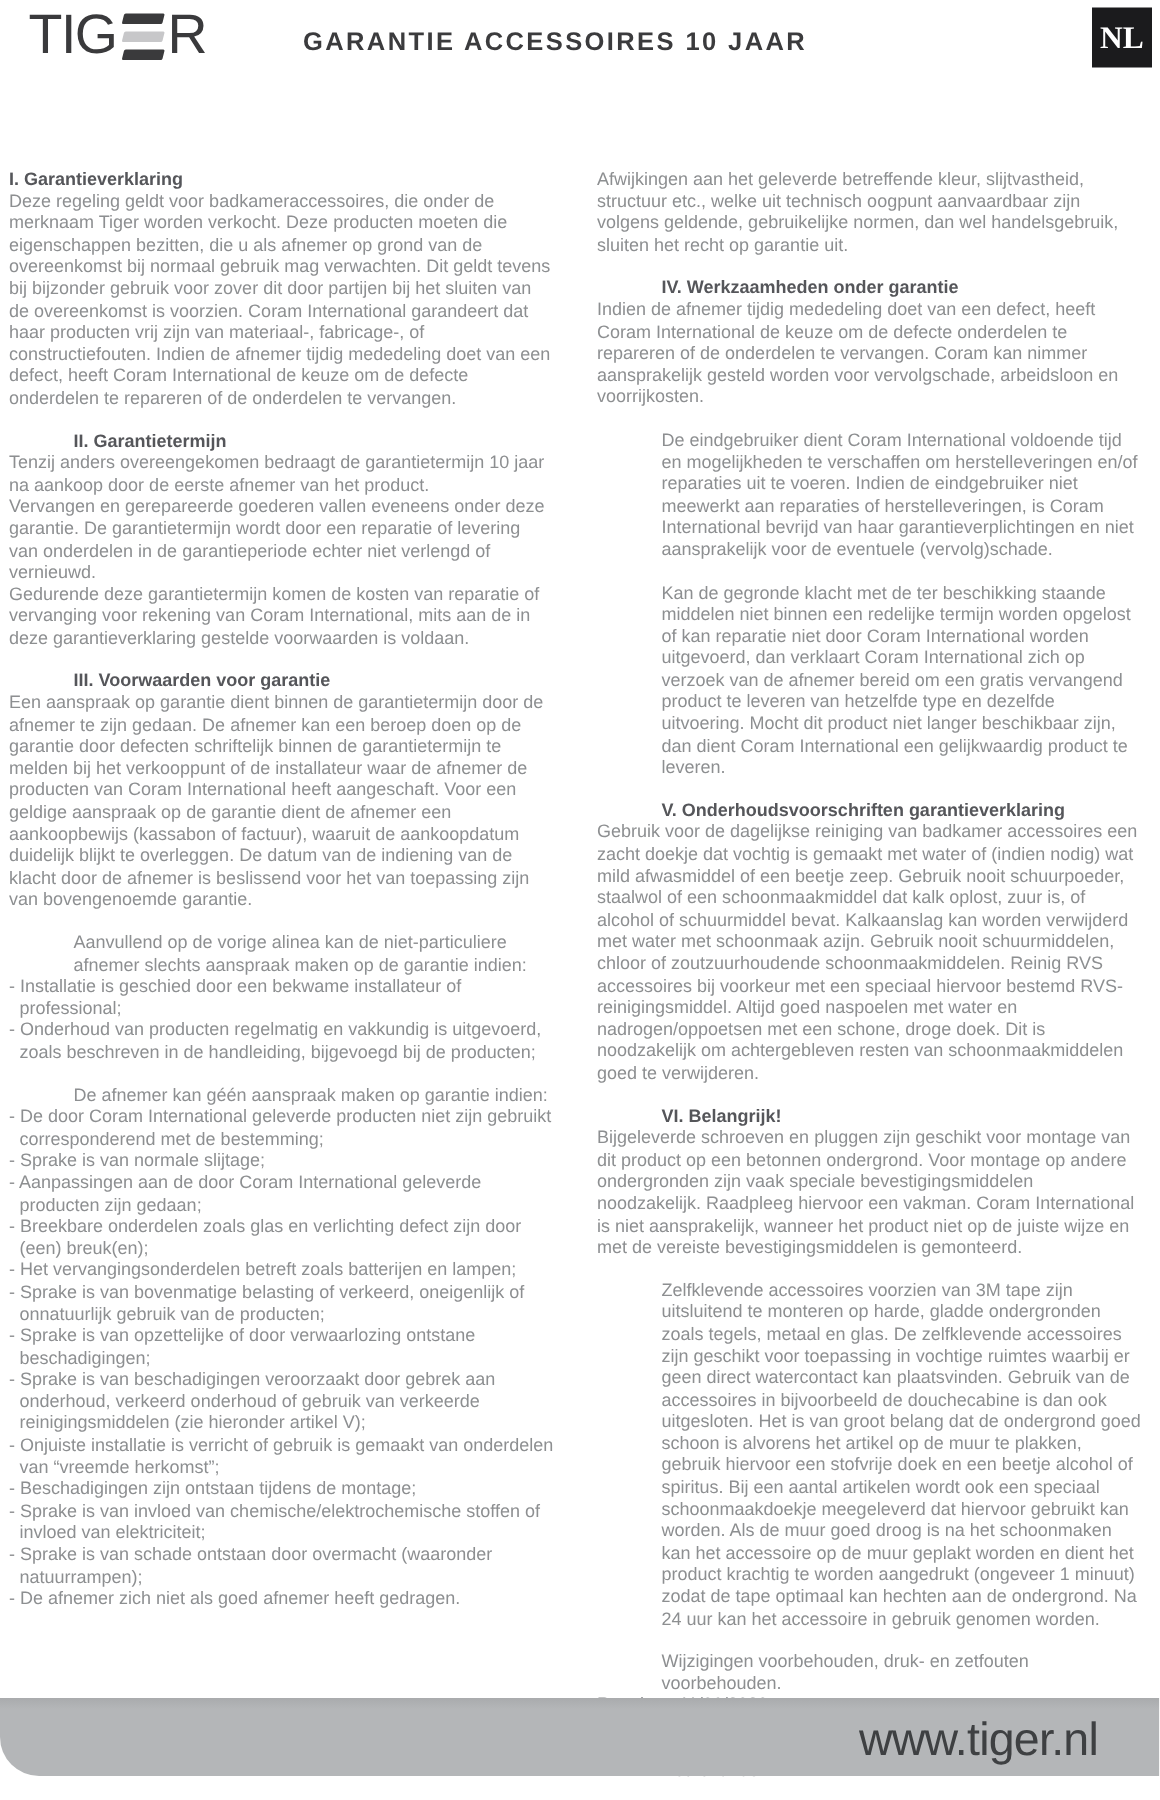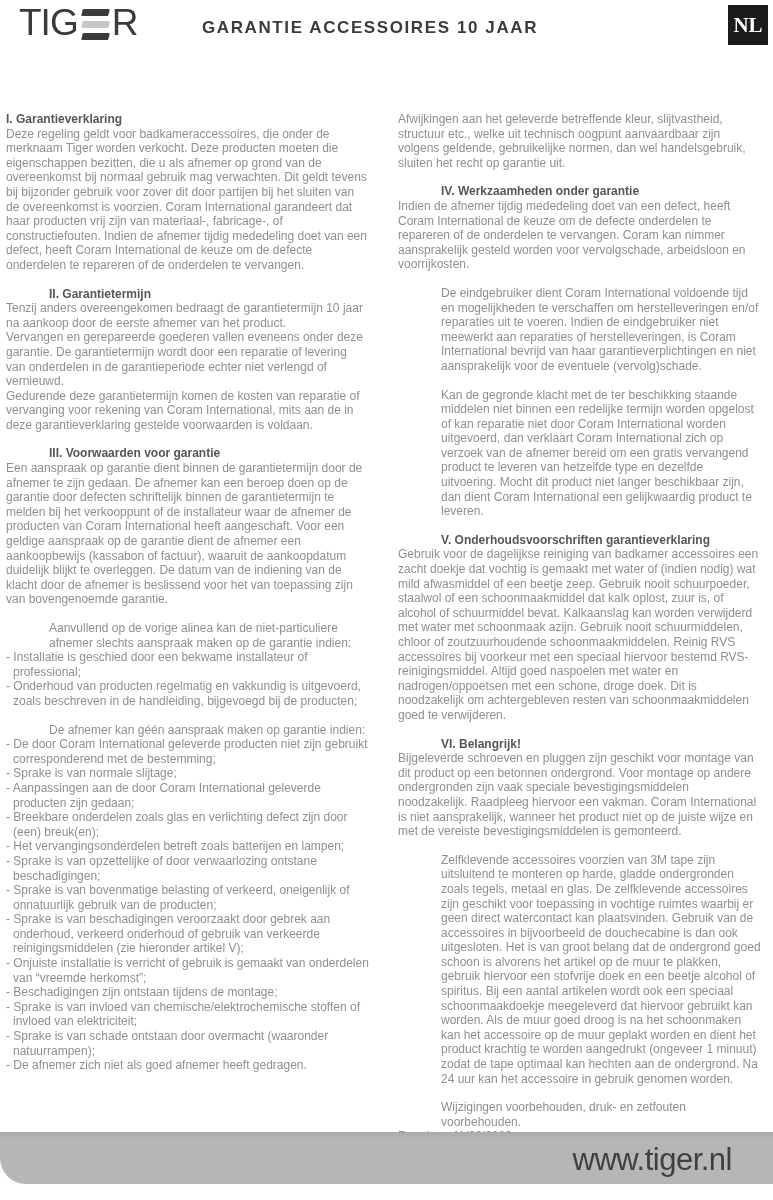--- a/index.html
+++ b/index.html
@@ -91,22 +91,22 @@
       <div class="p">Een aanspraak op garantie dient binnen de garantietermijn door de afnemer te zijn gedaan. De afnemer kan een beroep doen op de garantie door defecten schriftelijk binnen de garantietermijn te melden bij het verkooppunt of de installateur waar de afnemer de producten van Coram International heeft aangeschaft. Voor een geldige aanspraak op de garantie dient de afnemer een aankoopbewijs (kassabon of factuur), waaruit de aankoopdatum duidelijk blijkt te overleggen. De datum van de indiening van de klacht door de afnemer is beslissend voor het van toepassing zijn van bovengenoemde garantie.</div>
       <div class="p sp">Aanvullend op de vorige alinea kan de niet-particuliere afnemer slechts aanspraak maken op de garantie indien:</div>
       <div class="b">- Installatie is geschied door een bekwame installateur of professional;</div>
       <div class="b">- Onderhoud van producten regelmatig en vakkundig is uitgevoerd, zoals beschreven in de handleiding, bijgevoegd bij de producten;</div>
       <div class="p sp">De afnemer kan géén aanspraak maken op garantie indien:</div>
       <div class="b">- De door Coram International geleverde producten niet zijn gebruikt corresponderend met de bestemming;</div>
       <div class="b">- Sprake is van normale slijtage;</div>
       <div class="b">- Aanpassingen aan de door Coram International geleverde producten zijn gedaan;</div>
       <div class="b">- Breekbare onderdelen zoals glas en verlichting defect zijn door (een) breuk(en);</div>
       <div class="b">- Het vervangingsonderdelen betreft zoals batterijen en lampen;</div>
+      <div class="b">- Sprake is van bovenmatige belasting of verkeerd, oneigenlijk of onnatuurlijk gebruik van de producten;</div>
       <div class="b">- Sprake is van opzettelijke of door verwaarlozing ontstane beschadigingen;</div>
-      <div class="b">- Sprake is van bovenmatige belasting of verkeerd, oneigenlijk of onnatuurlijk gebruik van de producten;</div>
       <div class="b">- Sprake is van beschadigingen veroorzaakt door gebrek aan onderhoud, verkeerd onderhoud of gebruik van verkeerde reinigingsmiddelen (zie hieronder artikel V);</div>
       <div class="b">- Onjuiste installatie is verricht of gebruik is gemaakt van onderdelen van “vreemde herkomst”;</div>
       <div class="b">- Beschadigingen zijn ontstaan tijdens de montage;</div>
       <div class="b">- Sprake is van invloed van chemische/elektrochemische stoffen of invloed van elektriciteit;</div>
       <div class="b">- Sprake is van schade ontstaan door overmacht (waaronder natuurrampen);</div>
       <div class="b">- De afnemer zich niet als goed afnemer heeft gedragen.</div>
     </div>
 
     <div class="col">
       <div class="p">Afwijkingen aan het geleverde betreffende kleur, slijtvastheid, structuur etc., welke uit technisch oogpunt aanvaardbaar zijn volgens geldende, gebruikelijke normen, dan wel handelsgebruik, sluiten het recht op garantie uit.</div>

